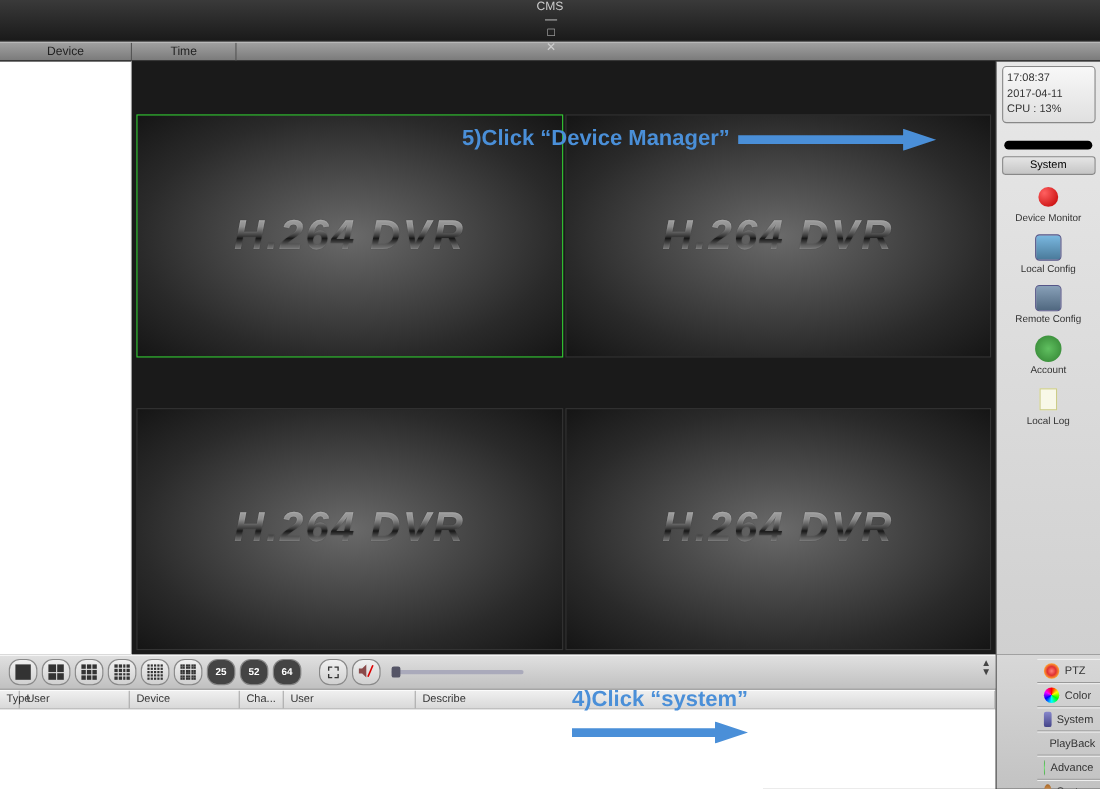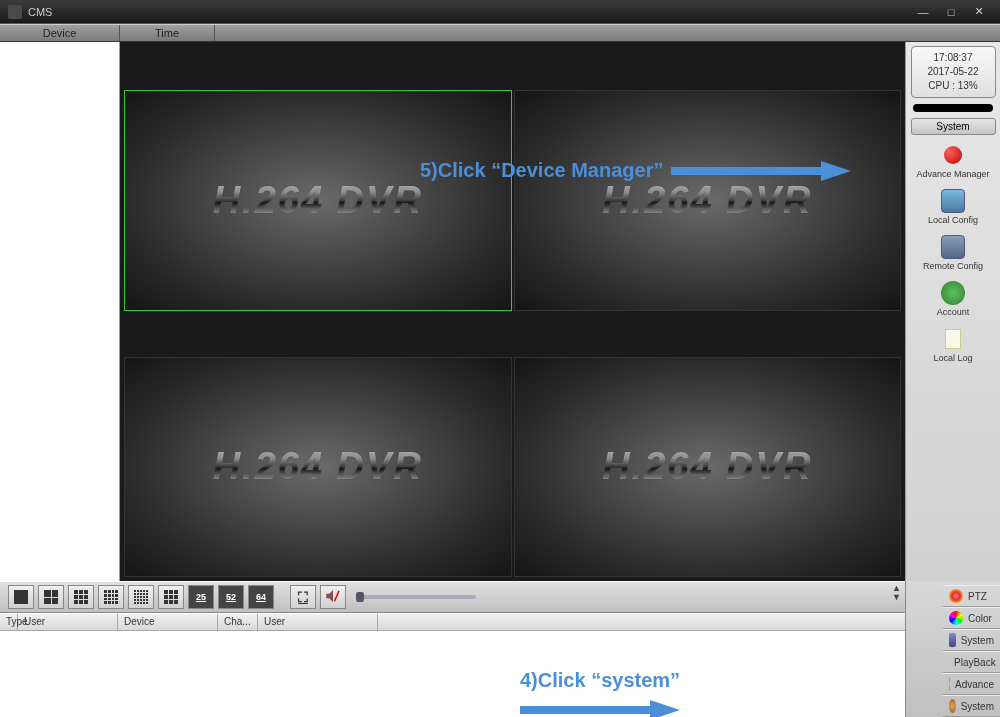--- a/index.html
+++ b/index.html
@@ -1,53 +1,53 @@
 <!DOCTYPE html>
 <html><head>
 <meta charset="utf-8">
 <style>
 * { margin: 0; padding: 0; box-sizing: border-box; font-family: Arial, sans-serif; }
 body { background: #000; width: 1000px; height: 717px; overflow: hidden; position: relative; }
 
-.titlebar { height: 24px; background: linear-gradient(to bottom, #3a3a3a, #1a1a1a); display: flex; align-items: center; padding: 0 8px; color: #ccc; font-size: 11px; border-bottom: 1px solid #555; }
+.titlebar { height: 38px; background: linear-gradient(to bottom, #3a3a3a, #1a1a1a); display: flex; align-items: center; padding: 0 8px; color: #ccc; font-size: 11px; border-bottom: 1px solid #555; flex-direction: column; }
 .titlebar-icon { width: 14px; height: 14px; background: #4a4a4a; margin-right: 6px; border-radius: 2px; }
 .titlebar-spacer { flex: 1; }
 .titlebar-btn { width: 26px; height: 16px; margin-left: 2px; display: flex; align-items: center; justify-content: center; color: #ccc; font-size: 11px; cursor: pointer; }
 
 .header-row { height: 18px; background: linear-gradient(to bottom, #a0a0a0, #7a7a7a); border-top: 1px solid #ccc; border-bottom: 1px solid #333; display: flex; color: #222; font-size: 11px; }
 .header-cell { display: flex; align-items: center; justify-content: center; border-right: 1px solid #555; }
 .hc-device { width: 120px; }
 .hc-monitor { flex: 1; }
 .hc-time { width: 95px; }
 
 .main-row { display: flex; height: 539px; }
 .device-panel { width: 120px; background: #fff; border-right: 1px solid #999; }
 .monitor-area { flex: 1; background: #1a1a1a; padding: 4px; position: relative; }
 .video-grid { display: grid; grid-template-columns: 1fr 1fr; grid-template-rows: 1fr 1fr; gap: 2px; height: 100%; }
 .video-pane { background: radial-gradient(ellipse at center, #6a6a6a 0%, #2a2a2a 70%, #151515 100%); display: flex; align-items: center; justify-content: center; border: 1px solid #333; position: relative; margin-top: 44px; }
 .video-pane.active { border: 1px solid #3c3; }
 .dvr-text { font-size: 38px; font-weight: 900; font-style: italic; background: linear-gradient(to bottom, #fff 0%, #ccc 30%, #555 50%, #222 55%, #888 70%, #fff 95%); -webkit-background-clip: text; background-clip: text; color: transparent; letter-spacing: 2px; text-shadow: 0 0 1px rgba(0,0,0,0.3); }
 
 .right-panel { width: 95px; background: linear-gradient(to bottom, #e8e8e8, #d0d0d0); border-left: 1px solid #999; display: flex; flex-direction: column; align-items: center; padding: 4px; }
-.time-box { width: 85px; border: 1px solid #888; border-radius: 4px; background: linear-gradient(to bottom, #f8f8f8, #e0e0e0); padding: 4px; text-align: center; font-size: 10px; color: #333; line-height: 1.4; margin-bottom: 6px; }
+.time-box { width: 85px; border: 1px solid #888; border-radius: 4px; background: linear-gradient(to bottom, #f8f8f8, #e0e0e0); padding: 4px; font-size: 10px; color: #333; line-height: 1.4; margin-bottom: 16px; }
 .usage-bar { width: 80px; height: 8px; background: #000; border-radius: 4px; margin-bottom: 6px; }
 .system-header { width: 85px; border: 1px solid #888; border-radius: 3px; background: linear-gradient(to bottom, #e5e5e5, #c5c5c5); font-size: 10px; text-align: center; padding: 2px; margin-bottom: 8px; }
 .sys-item { display: flex; flex-direction: column; align-items: center; margin-bottom: 10px; cursor: pointer; }
 .sys-icon { width: 24px; height: 24px; border-radius: 4px; margin-bottom: 2px; display: flex; align-items: center; justify-content: center; }
 .sys-label { font-size: 9px; color: #333; text-align: center; }
 .icon-red-ball { background: radial-gradient(circle at 30% 30%, #ff6060, #c00000); border-radius: 50%; width: 18px; height: 18px; }
 .icon-monitor { background: linear-gradient(to bottom, #7ab8e0, #4a7a9a); border: 1px solid #558; }
 .icon-monitor2 { background: linear-gradient(to bottom, #88a0b8, #506880); border: 1px solid #558; }
 .icon-people { background: radial-gradient(circle, #60c060, #308030); border-radius: 50%; }
 .icon-doc { background: #f8f8e8; border: 1px solid #cc8; width: 16px; height: 20px; }
 
 .bottom-area { height: 136px; display: flex; }
 .toolbar-log { flex: 1; background: #e8e8e8; display: flex; flex-direction: column; }
 .tb-row { height: 32px; background: linear-gradient(to bottom, #e0e0e0, #c0c0c0); border-top: 1px solid #fff; border-bottom: 1px solid #888; display: flex; align-items: center; padding: 0 8px; gap: 4px; position: relative; }
-.tb-btn { width: 26px; height: 24px; border: 1px solid #888; background: linear-gradient(to bottom, #f0f0f0, #d0d0d0); display: flex; align-items: center; justify-content: center; font-size: 9px; font-weight: bold; color: #333; border-radius: 0; cursor: pointer; text-decoration: underline; }
+.tb-btn { width: 26px; height: 24px; border: 1px solid #888; background: linear-gradient(to bottom, #f0f0f0, #d0d0d0); display: flex; align-items: center; justify-content: center; font-size: 9px; font-weight: bold; color: #333; border-radius: 10px; cursor: pointer; }
 .tb-grid-sm { display: grid; gap: 1px; width: 14px; height: 14px; }
 .gsq { background: #333; }
 .tb-btn.inverted { background: #444; color: #fff; }
 .fullscreen-icon { font-size: 14px; }
 .volume-icon svg { width: 18px; height: 18px; }
 .vol-slider { width: 120px; height: 4px; background: #aab; border-radius: 2px; position: relative; margin-left: 6px; }
 .vol-knob { position: absolute; left: 0; top: -3px; width: 8px; height: 10px; background: #556; border-radius: 2px; }
 .scroll-arrows { position: absolute; right: 4px; top: 2px; display: flex; flex-direction: column; font-size: 9px; color: #444; line-height: 1; }
 .log-header { height: 18px; background: linear-gradient(to bottom, #f0f0f0, #d8d8d8); display: flex; border-top: 1px solid #fff; border-bottom: 1px solid #aaa; }
 .log-col { border-right: 1px solid #aaa; font-size: 10px; color: #333; padding: 2px 6px; }
@@ -62,21 +62,21 @@
 .right-tabs { width: 95px; background: linear-gradient(to bottom, #d8d8d8, #c0c0c0); border-left: 1px solid #888; display: flex; flex-direction: column; padding-left: 37px; }
 .tab-item { height: 22px; border-bottom: 1px solid #999; border-top: 1px solid #eee; display: flex; align-items: center; padding: 0 6px; font-size: 10px; color: #333; cursor: pointer; gap: 5px; }
 .tab-icon { width: 14px; height: 14px; border-radius: 50%; }
 .ti-ptz { background: radial-gradient(circle, #ff8080, #e03030 40%, #ffa030 70%); }
 .ti-color { background: conic-gradient(red, yellow, lime, cyan, blue, magenta, red); }
 .ti-system { background: linear-gradient(to bottom, #88c, #448); border-radius: 2px; }
 .ti-playback { background: linear-gradient(to bottom, #d05050, #a02020); border-radius: 2px; }
 .ti-advance { background: radial-gradient(circle, #80e080, #30a030); }
 .ti-logout { background: radial-gradient(circle, #e0a060, #a06020); }
 
-.annotation { position: absolute; color: #4a8fd8; font-weight: bold; font-size: 20px; font-style: normal; z-index: 100; pointer-events: none; display: flex; align-items: center; gap: 8px; margin-top: 44px; }
+.annotation { position: absolute; color: #4a8fd8; font-weight: bold; font-size: 20px; font-style: normal; z-index: 100; pointer-events: none; display: flex; align-items: center; gap: 8px; }
 .arrow-svg { fill: #4a8fd8; }
 </style>
 </head>
 <body>
 
 <div class="titlebar">
   <div class="titlebar-icon"></div>
   <span>CMS</span>
   <div class="titlebar-spacer"></div>
   <div class="titlebar-btn">—</div>
@@ -105,31 +105,31 @@
         </div>
       <div class="video-pane">
           <span class="dvr-text">H.264 DVR</span>
         </div>
     </div>
   </div>
 
   <div class="right-panel">
     <div class="time-box">
       <div>17:08:37</div>
-      <div>2017-05-22</div>
+      <div>2017-04-11</div>
       <div>CPU : 13%</div>
     </div>
     <div class="usage-bar"></div>
     <div class="system-header">System</div>
 
     <div class="sys-item">
       <div class="sys-icon">
           <div class="icon-red-ball"></div>
         </div>
-      <div class="sys-label">Advance Manager</div>
+      <div class="sys-label">Device Monitor</div>
     </div>
     <div class="sys-item">
       <div class="sys-icon icon-monitor"></div>
       <div class="sys-label">Local Config</div>
     </div>
     <div class="sys-item">
       <div class="sys-icon icon-monitor2"></div>
       <div class="sys-label">Remote Config</div>
     </div>
     <div class="sys-item">
@@ -283,20 +283,21 @@
           <span>▲</span>
           <span>▼</span>
         </div>
     </div>
     <div class="log-header">
       <div class="log-col lc-type">Type</div>
       <div class="log-col lc-date">User</div>
       <div class="log-col lc-device">Device</div>
       <div class="log-col lc-cha">Cha...</div>
       <div class="log-col lc-user">User</div>
+      <div class="log-col lc-desc">Describe</div>
     </div>
     <div class="log-body"></div>
   </div>
 
   <div class="right-tabs">
     <div style="height:4px"></div>
     <div class="tab-item">
         <div class="tab-icon ti-ptz"></div>
         <span>PTZ</span>
       </div>

